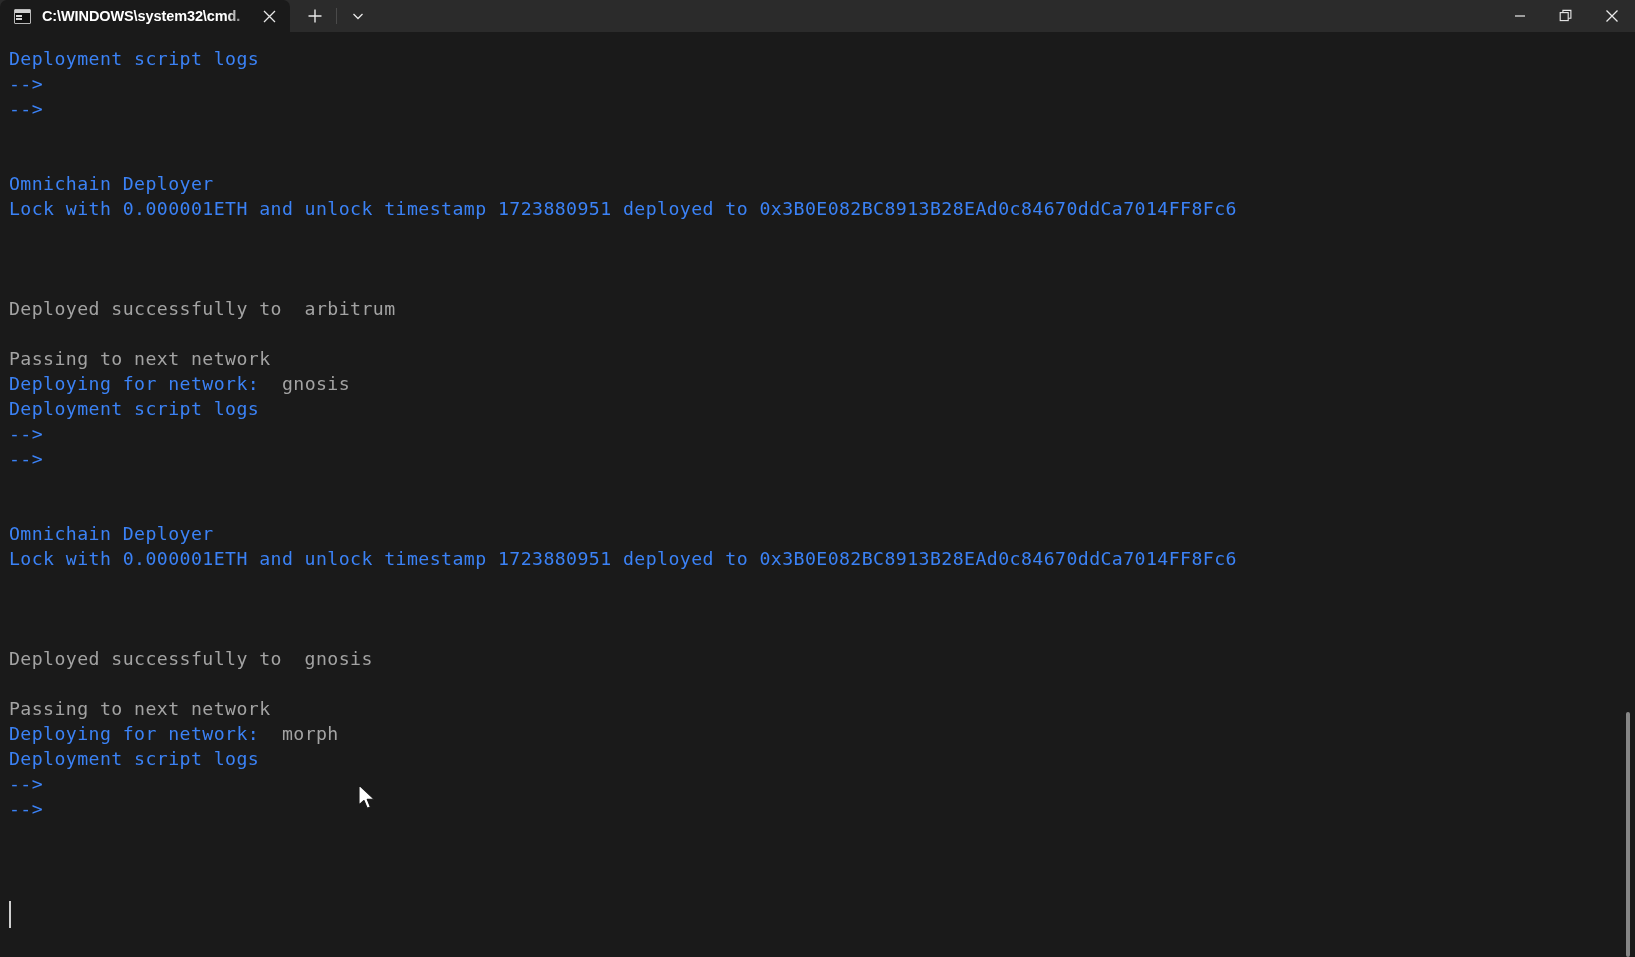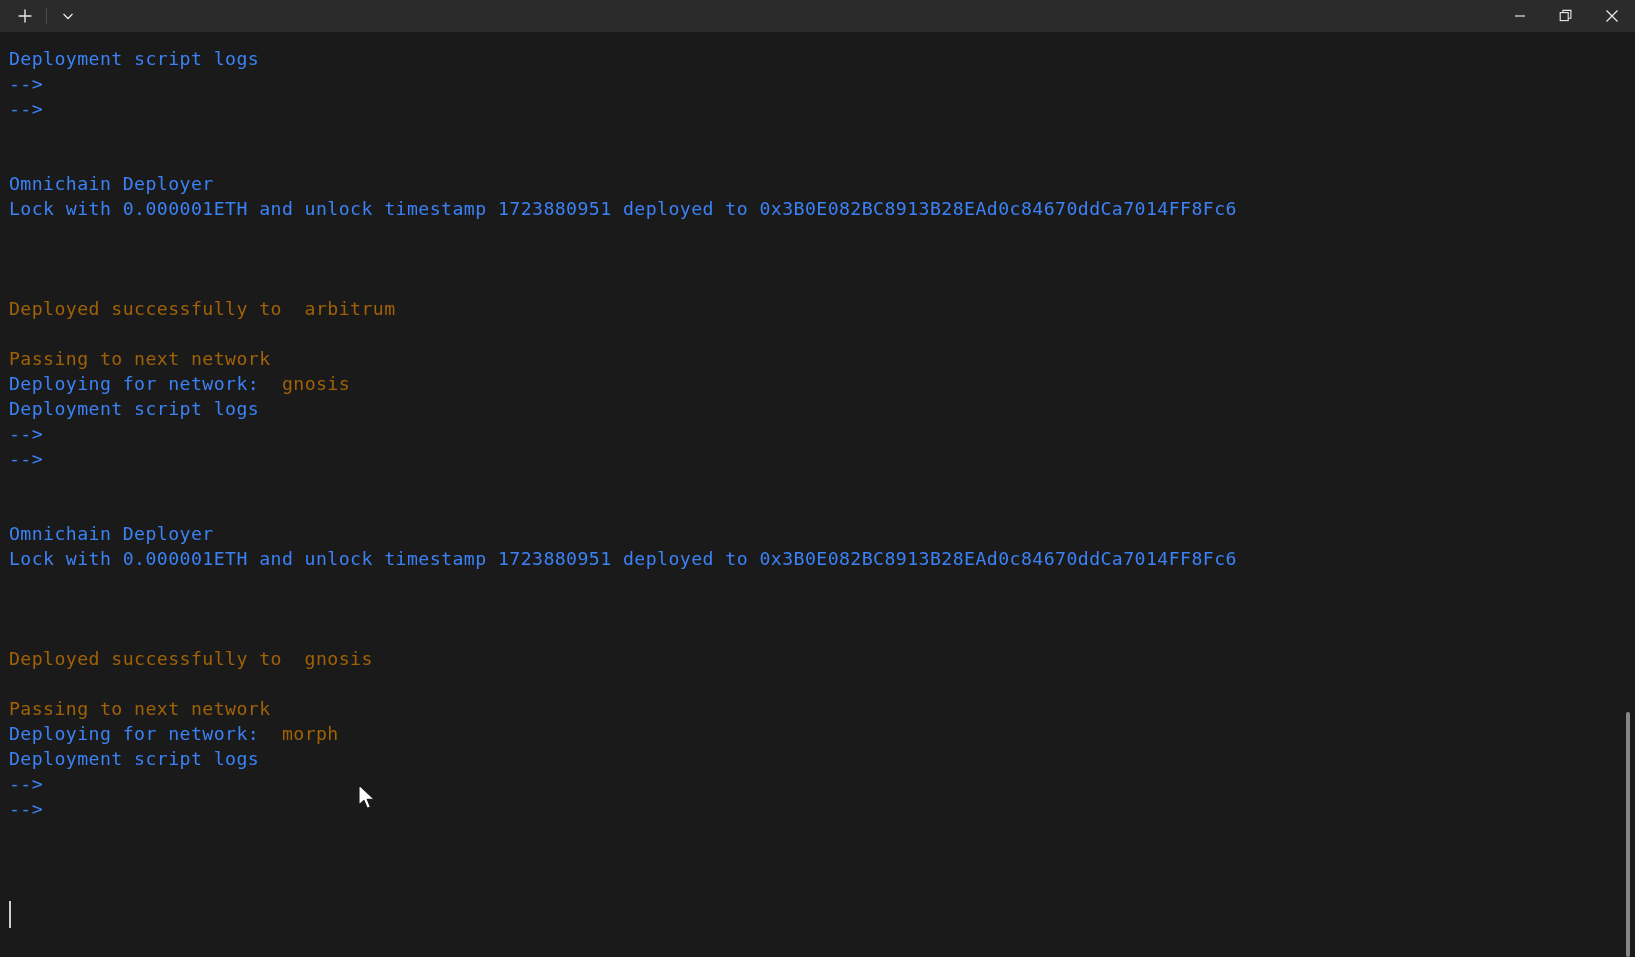--- a/index.html
+++ b/index.html
@@ -168,21 +168,21 @@
     bottom: 0;
     font-family: "DejaVu Sans Mono", monospace;
     font-size: 18.2px;
     line-height: 25px;
     white-space: pre;
     letter-spacing: 0.42px;
   }
 
   .line { height: 25px; }
   .g { color: #3b82f6; }
-  .r { color: #a16207; text-align: center; }
+  .r { color: #a3a3a3; text-align: center; }
 
   .cursor {
     position: absolute;
     left: 9px;
     top: 869px;
     width: 2px;
     height: 27px;
     background: #cfcfcf;
   }
 
@@ -207,20 +207,35 @@
     pointer-events: none;
   }
 </style>
 </head>
 <body>
 
 <div id="app">
 
   <div class="titlebar">
 
+    <div class="tabstrip">
+      <div class="tab">
+        <span class="tab-icon">
+          <span class="frame"></span>
+          <span class="bar"></span>
+          <span class="glyph"></span>
+        </span>
+        <span class="tab-title">C:\WINDOWS\system32\cmd.</span>
+        <span class="tab-close">
+          <svg width="13" height="13" viewBox="0 0 13 13" aria-hidden="true">
+            <path d="M1 1 L12 12 M12 1 L1 12" stroke="#e6e6e6" stroke-width="1.3" fill="none"></path>
+          </svg>
+        </span>
+      </div>
+    </div>
 
     <div class="newtab-group">
       <div class="tb-btn">
         <svg width="16" height="16" viewBox="0 0 16 16" aria-hidden="true">
           <path d="M8 1.5 L8 14.5 M1.5 8 L14.5 8" stroke="#e8e8e8" stroke-width="1.4" fill="none"></path>
         </svg>
       </div>
       <div class="tb-sep"></div>
       <div class="tb-btn">
         <svg width="14" height="14" viewBox="0 0 14 14" aria-hidden="true">

